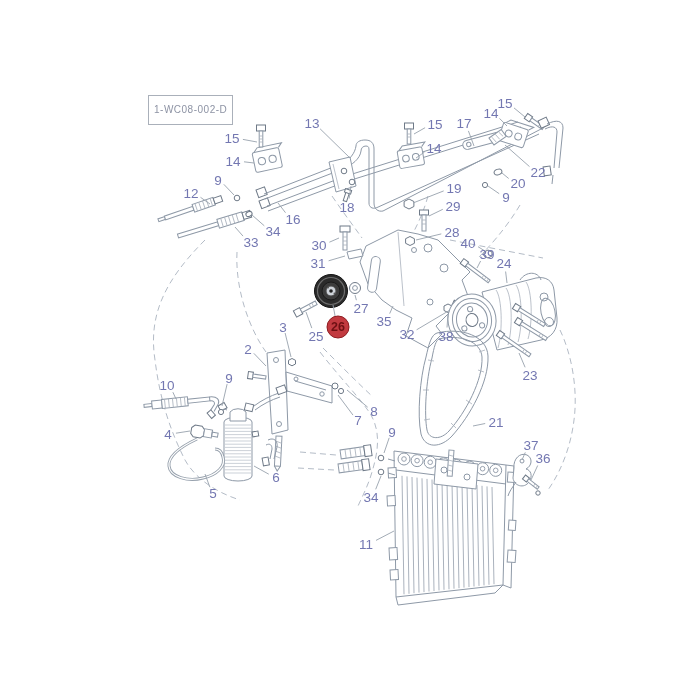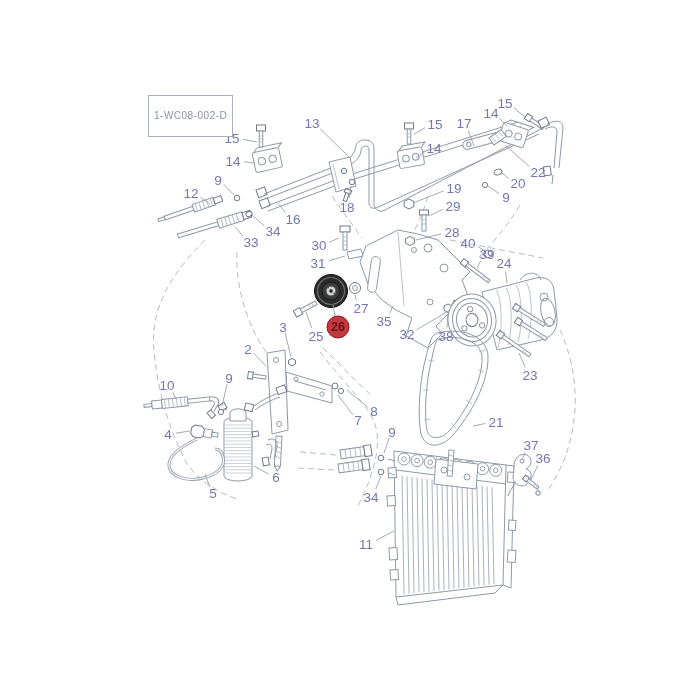--- a/index.html
+++ b/index.html
@@ -1,20 +1,20 @@
 <!DOCTYPE html>
 <html><head>
 <meta charset="utf-8">
 <style>
   html,body{margin:0;padding:0;background:#ffffff;}
   body{width:700px;height:700px;position:relative;font-family:"Liberation Sans",sans-serif;overflow:hidden;}
   #code-box{
     position:absolute;left:148px;top:95px;
     border:1px solid #aab0ba;color:#8d93a4;
-    font-size:10px;line-height:14px;padding:13px 5px;letter-spacing:.5px;
+    font-size:10px;line-height:14px;padding:7px 5px;letter-spacing:.5px;
     background:#ffffff;
   }
   svg{position:absolute;left:0;top:0;}
   .ln{stroke:#8e99a7;stroke-width:1;fill:none;}
   .lnf{stroke:#8e99a7;stroke-width:1;fill:#ffffff;}
   .thin{stroke:#a9b1bc;stroke-width:.8;fill:none;}
   .dash{stroke:#aab3bf;stroke-width:.9;fill:none;stroke-dasharray:6 4;}
   .dark{stroke:#6f7a88;stroke-width:1;fill:#ffffff;}
 </style>
 </head>

